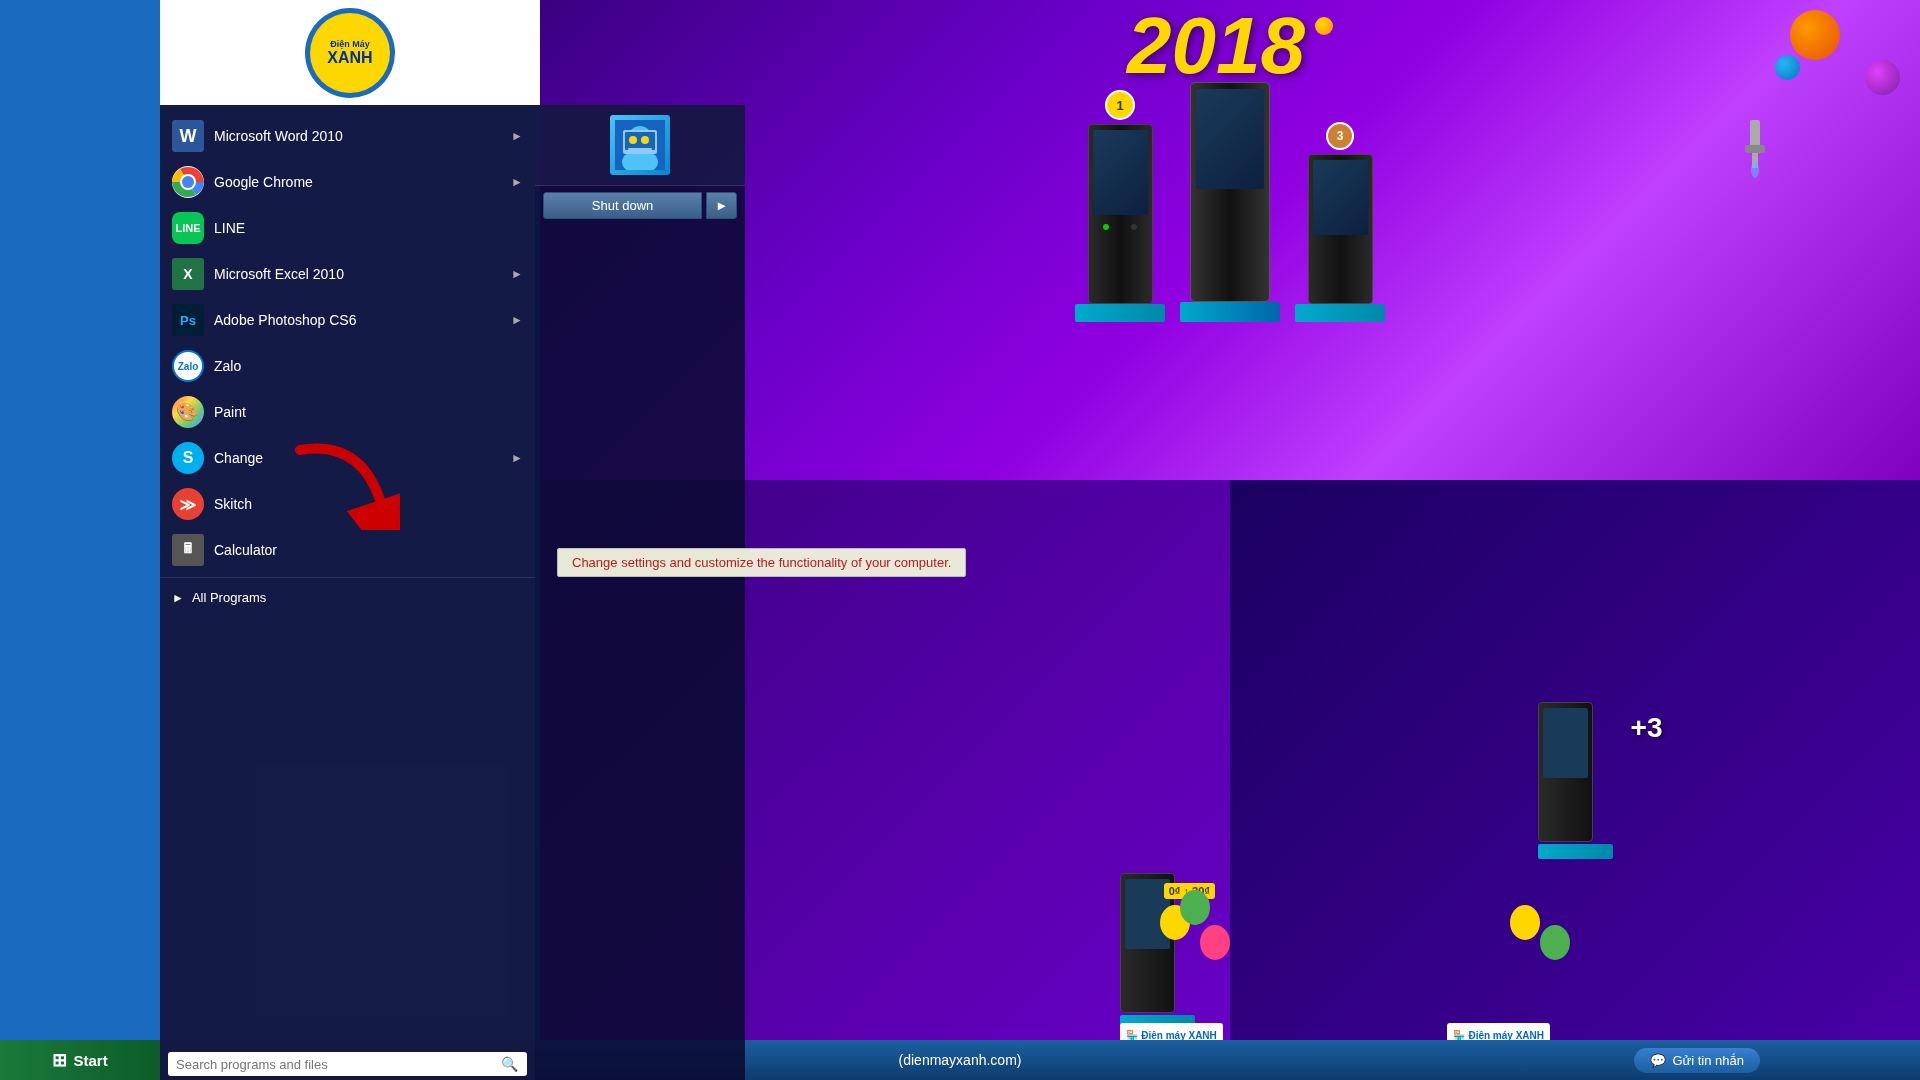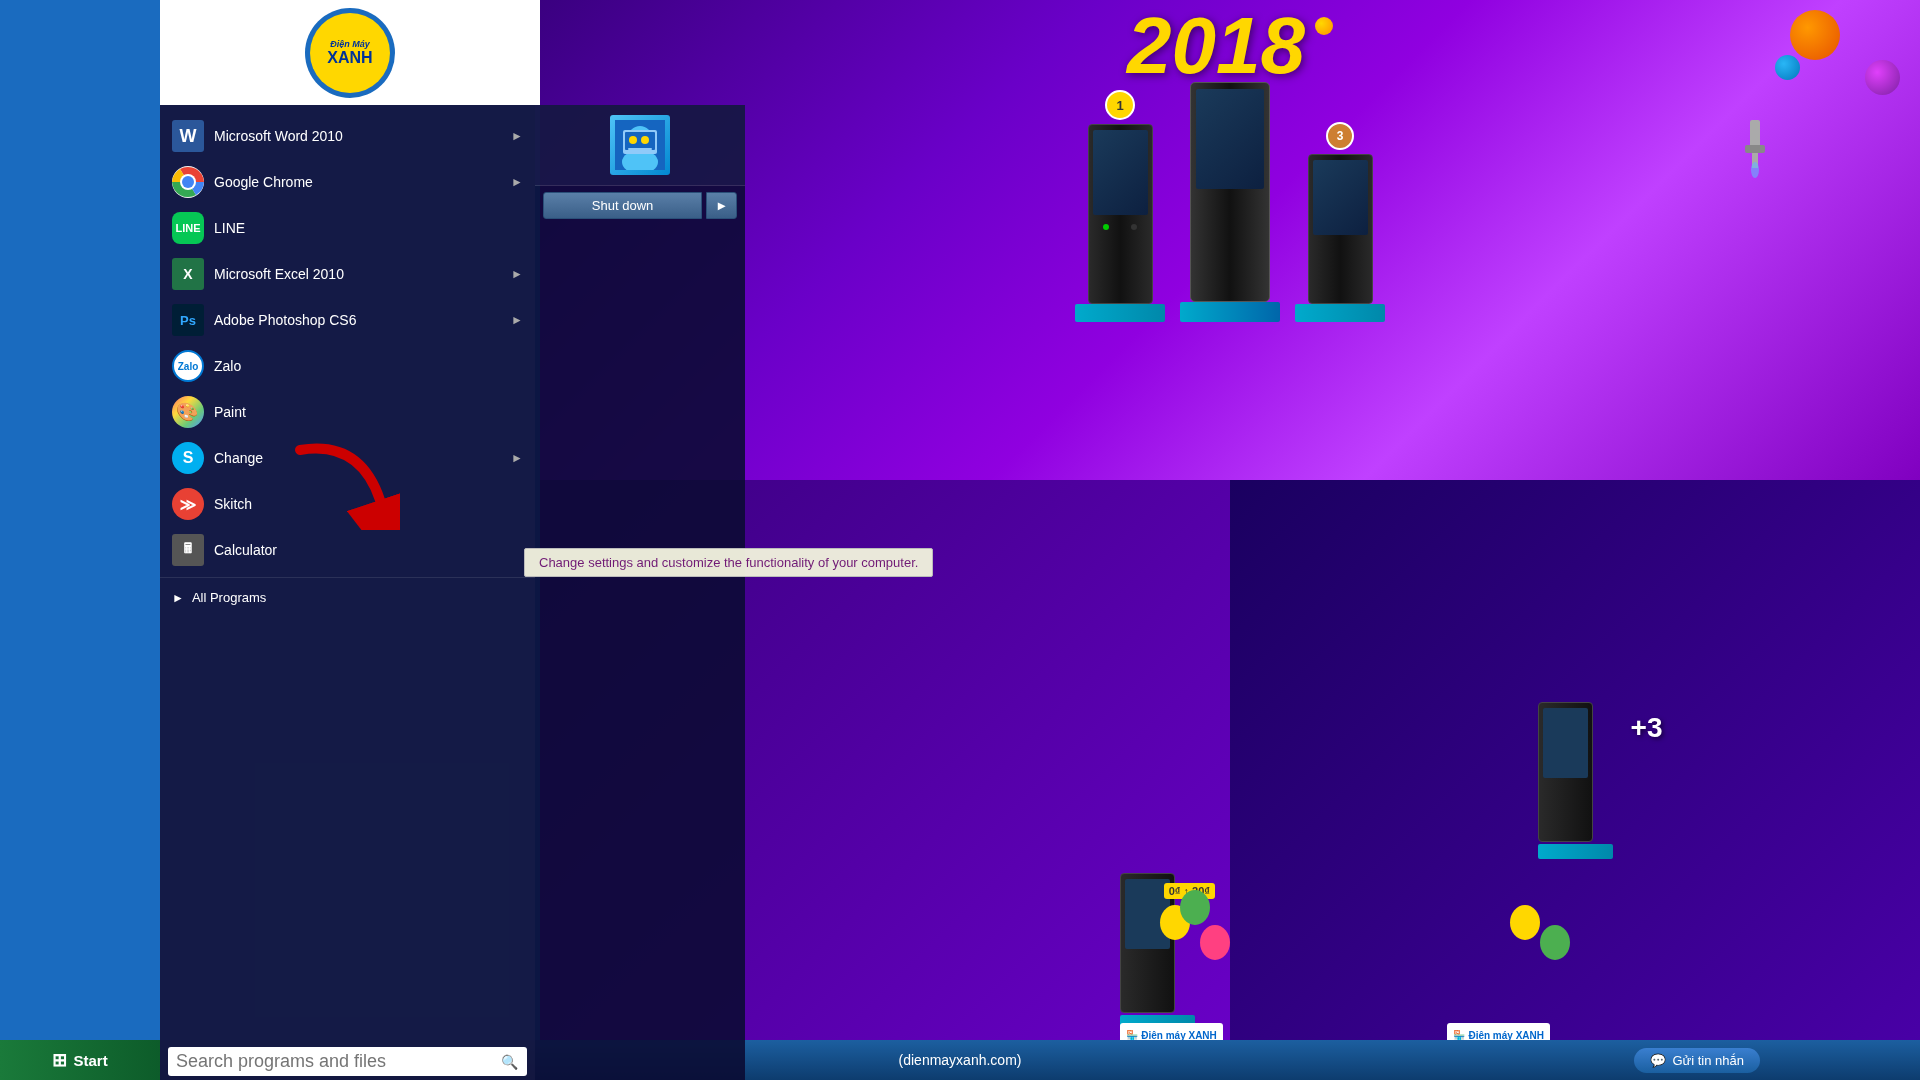--- a/index.html
+++ b/index.html
@@ -45,21 +45,20 @@
       display: flex;
       flex-direction: column;
       align-items: center;
       justify-content: center;
     }
 
     .logo-text-dien {
       font-size: 9px;
       font-weight: bold;
       color: #003399;
-      font-style: italic;
     }
 
     .logo-text-xanh {
       font-size: 16px;
       font-weight: 700;
       color: #003399;
     }
 
     
     .start-menu {
@@ -154,21 +153,21 @@
       margin: 4px 8px;
       border-radius: 3px;
       padding: 4px 8px;
       gap: 6px;
     }
 
     .search-bar input {
       border: none;
       outline: none;
       flex: 1;
-      font-size: 18px;
+      font-size: 13px;
       color: #6d28d9;
       background: transparent;
     }
 
     .search-icon {
       color: #555;
       font-size: 14px;
     }
 
     
@@ -251,27 +250,27 @@
       left: 280px;
       top: 430px;
       z-index: 20;
       width: 120px;
       height: 100px;
     }
 
     
     .tooltip {
       position: absolute;
-      left: 524px;
+      left: 557px;
       top: 548px;
       background: rgba(240,240,220,0.97);
       border: 1px solid #bbb;
       padding: 6px 14px;
       font-size: 13px;
-      color: #701a75;
+      color: #b91c1c;
       z-index: 30;
       border-radius: 2px;
       white-space: nowrap;
     }
 
     
     .ad-area {
       position: absolute;
       left: 540px;
       top: 0;

